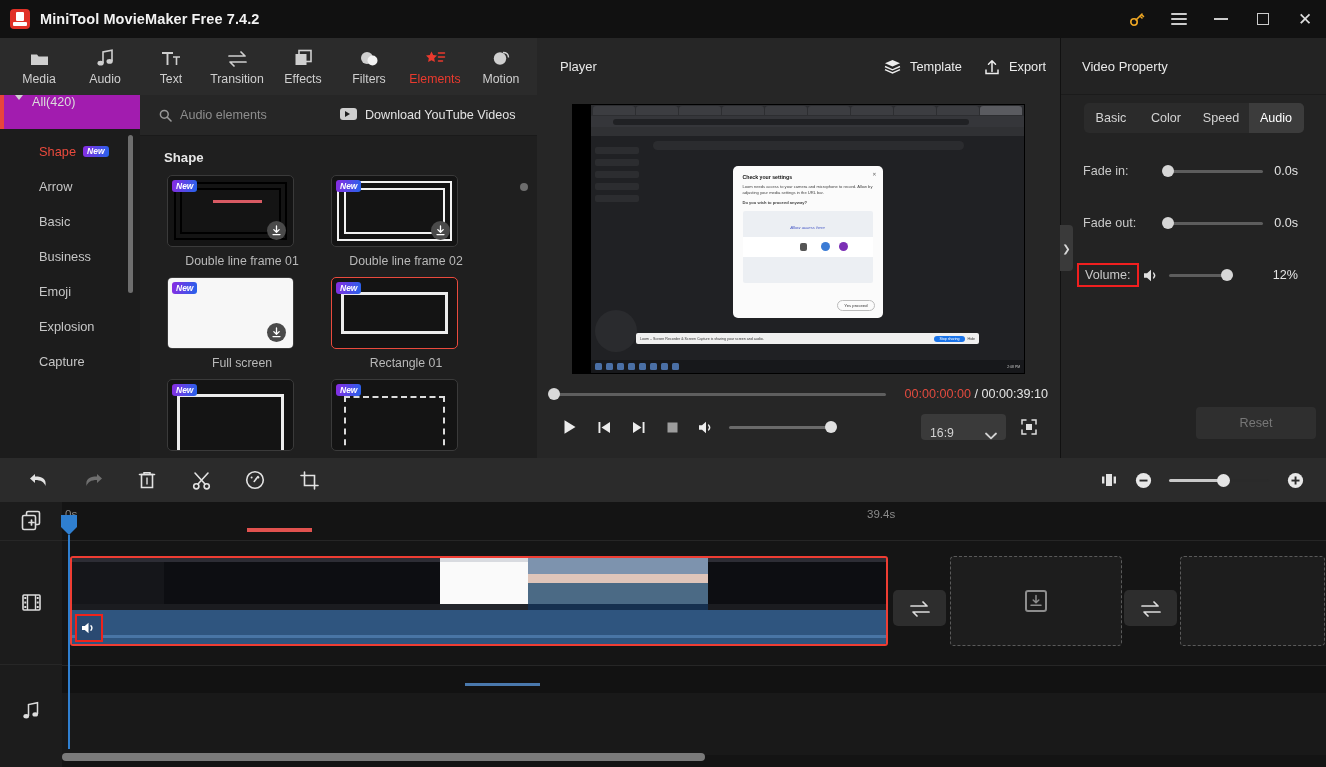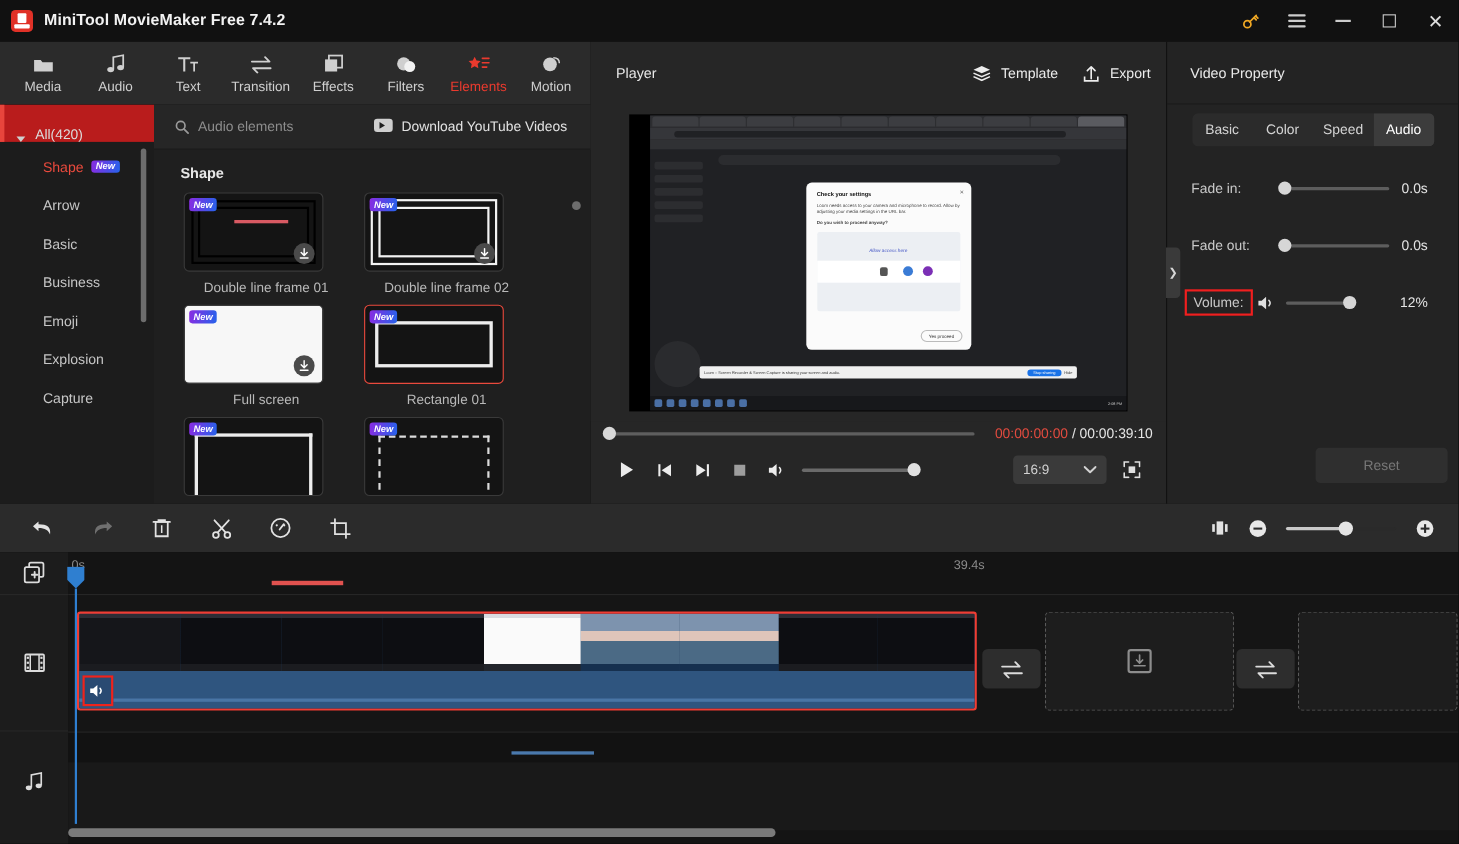--- a/index.html
+++ b/index.html
@@ -58,21 +58,21 @@
   .ttab .tt-lb { font-size: 12.3px; white-space: nowrap; }
   .ttab.active { color: #ea3a2e; }
   svg.icn { display: block; }
 
   
   .catbar {
     position: absolute; top: 95px; left: 0; width: 140px; height: 363px;
     background: #1c1c1c; overflow: hidden;
   }
   .cat-all {
-    height: 34px; display: flex; align-items: flex-end; background: #b91c1c;
+    height: 34px; display: flex; align-items: flex-start; background: #a21caf;
     position: relative; padding-left: 15px; font-size: 12.6px; color: #dcdcdc;
     cursor: pointer;
   }
   .cat-all::before {
     content:""; position:absolute; left:0; top:0; bottom:0; width:4px;
     background: #e8453c;
   }
   .caret { width:0;height:0;border-left:4.5px solid transparent;border-right:4.5px solid transparent;
            border-top:5px solid #cfcfcf; margin-right: 9px; }
   .cat-list { padding-top: 5px; }
@@ -188,21 +188,21 @@
   .seek-knob { position:absolute; left:-1px; top:-4.5px; width:12px;height:12px;border-radius:50%;background:#d8d8d8; }
   .tc { font-size: 12.6px; white-space:nowrap; }
   .tc .cur { color:#e24b3f; }
   .tc .tot { color:#e6e6e6; }
   .pl-ctrls { height: 44px; display:flex; align-items:center; padding: 0 14px 0 16px; gap: 0; }
   .pc { width:34px;height:30px;display:flex;align-items:center;justify-content:center;cursor:pointer;color:#e4e4e4;}
   .vol-track{width:105px;height:3px;background:#6a6a6a;border-radius:2px;position:relative;margin-left:6px;}
   .vol-knob{position:absolute;right:-3px;top:-4.5px;width:12px;height:12px;border-radius:50%;background:#e0e0e0;}
   .ratio-sel{
     margin-left:auto;width:85px;height:26px;background:#3a3a3a;border-radius:4px;
-    display:flex;align-items:center;justify-content:space-between;padding:0 9px;font-size:12.3px;color:#d2d2d2;cursor:pointer;
+    display:flex;align-items:flex-end;justify-content:space-between;padding:0 9px;font-size:12.3px;color:#d2d2d2;cursor:pointer;
   }
   .fs-btn{width:34px;height:30px;display:flex;align-items:center;justify-content:center;margin-left:6px;cursor:pointer;}
 
   
   .proppanel {
     position:absolute; top:38px; left:1060px; width:266px; height:420px; background:#232323;
     border-left: 1px solid #111;
   }
   .pp-head{height:57px;display:flex;align-items:center;padding-left:21px;font-size:13px;color:#e9e9e9;
            border-bottom:1px solid #1b1b1b;}

